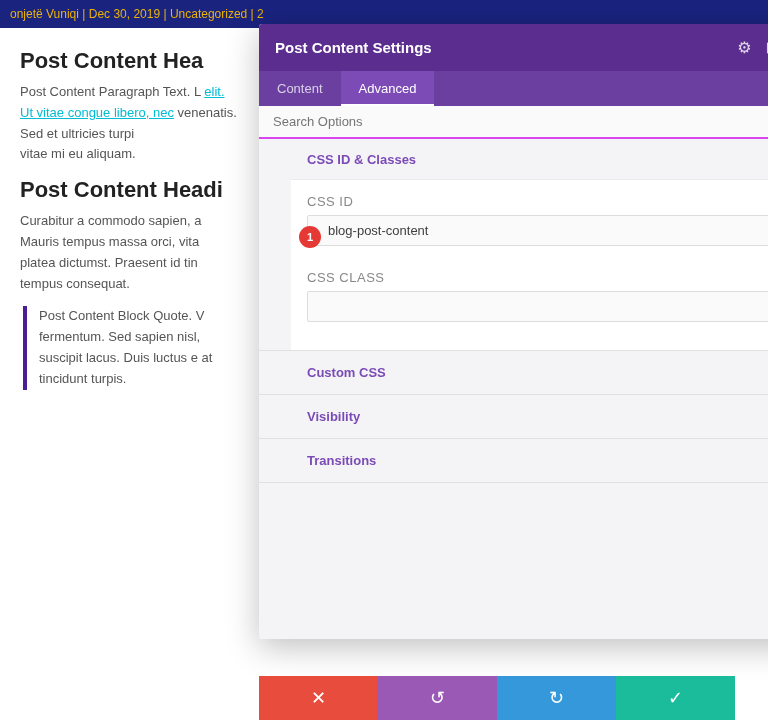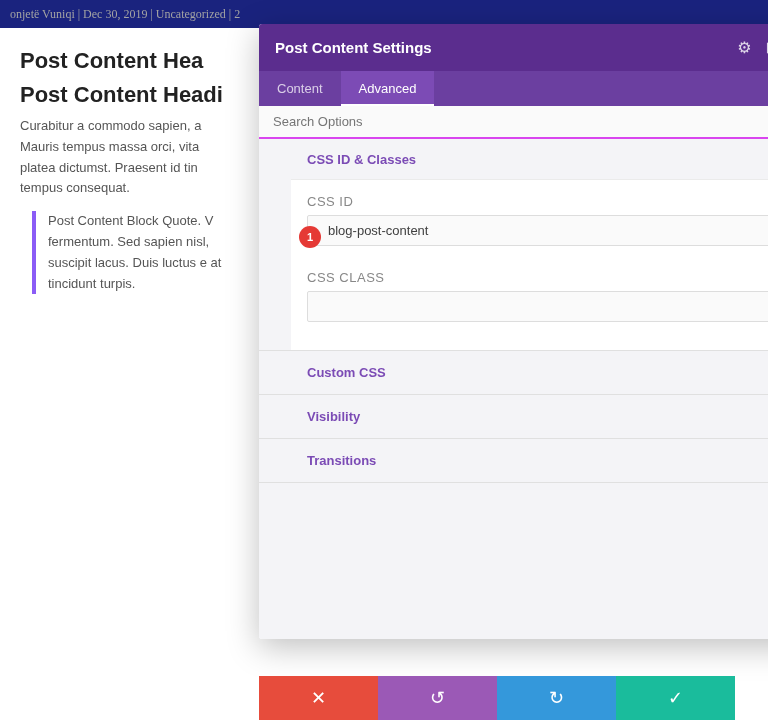--- a/index.html
+++ b/index.html
@@ -15,27 +15,26 @@
     .blog-bg {
       position: absolute;
       top: 0; left: 0;
       width: 768px;
       height: 720px;
       background: #fff;
     }
 
     .top-bar {
       background: #1a237e;
-      color: #a3a3a3;
+      color: #eab308;
       font-size: 12px;
       padding: 6px 10px;
       height: 28px;
       display: flex;
       align-items: center;
-      font-family: Liberation Serif, serif;
     }
 
     .blog-content {
       padding: 20px 20px 20px 20px;
       max-width: 260px;
     }
 
     .blog-content h2 {
       font-size: 22px;
       font-weight: 700;
@@ -48,23 +47,23 @@
       color: #555;
       line-height: 1.6;
       margin-bottom: 12px;
     }
 
     .blog-content p a {
       color: #00bcd4;
     }
 
     .blockquote-wrap {
-      border-left: 4px solid #8b5cf6;
+      border-left: 4px solid #4c1d95;
       padding-left: 12px;
-      margin: 8px 12px;
+      margin: 8px 3px;
     }
 
     .blockquote-wrap p {
       font-size: 13px;
       color: #555;
     }
 
     
     .overlay {
       position: absolute;
@@ -320,20 +319,26 @@
   </style>
 </head>
 <body>
 
 <div class="blog-bg">
   <div class="top-bar">
     <span>onjetë Vuniqi | Dec 30, 2019 | Uncategorized | 2</span>
   </div>
   <div class="blog-content">
     <h2>Post Content Hea</h2>
+    <p>
+      <span>Post Content Paragraph Text. L</span>
+      <a href="#"><span>elit. Ut vitae congue libero, nec</span></a>
+      <span>venenatis. Sed et ultricies turpi</span><br>
+      <span>vitae mi eu aliquam.</span>
+    </p>
     <h2>Post Content Headi</h2>
     <p>
       <span>Curabitur a commodo sapien, a</span><br>
       <span>Mauris tempus massa orci, vita</span><br>
       <span>platea dictumst. Praesent id tin</span><br>
       <span>tempus consequat.</span>
     </p>
     <div class="blockquote-wrap">
       <p>Post Content Block Quote. V fermentum. Sed sapien nisl, suscipit lacus. Duis luctus e at tincidunt turpis.</p>
     </div>

